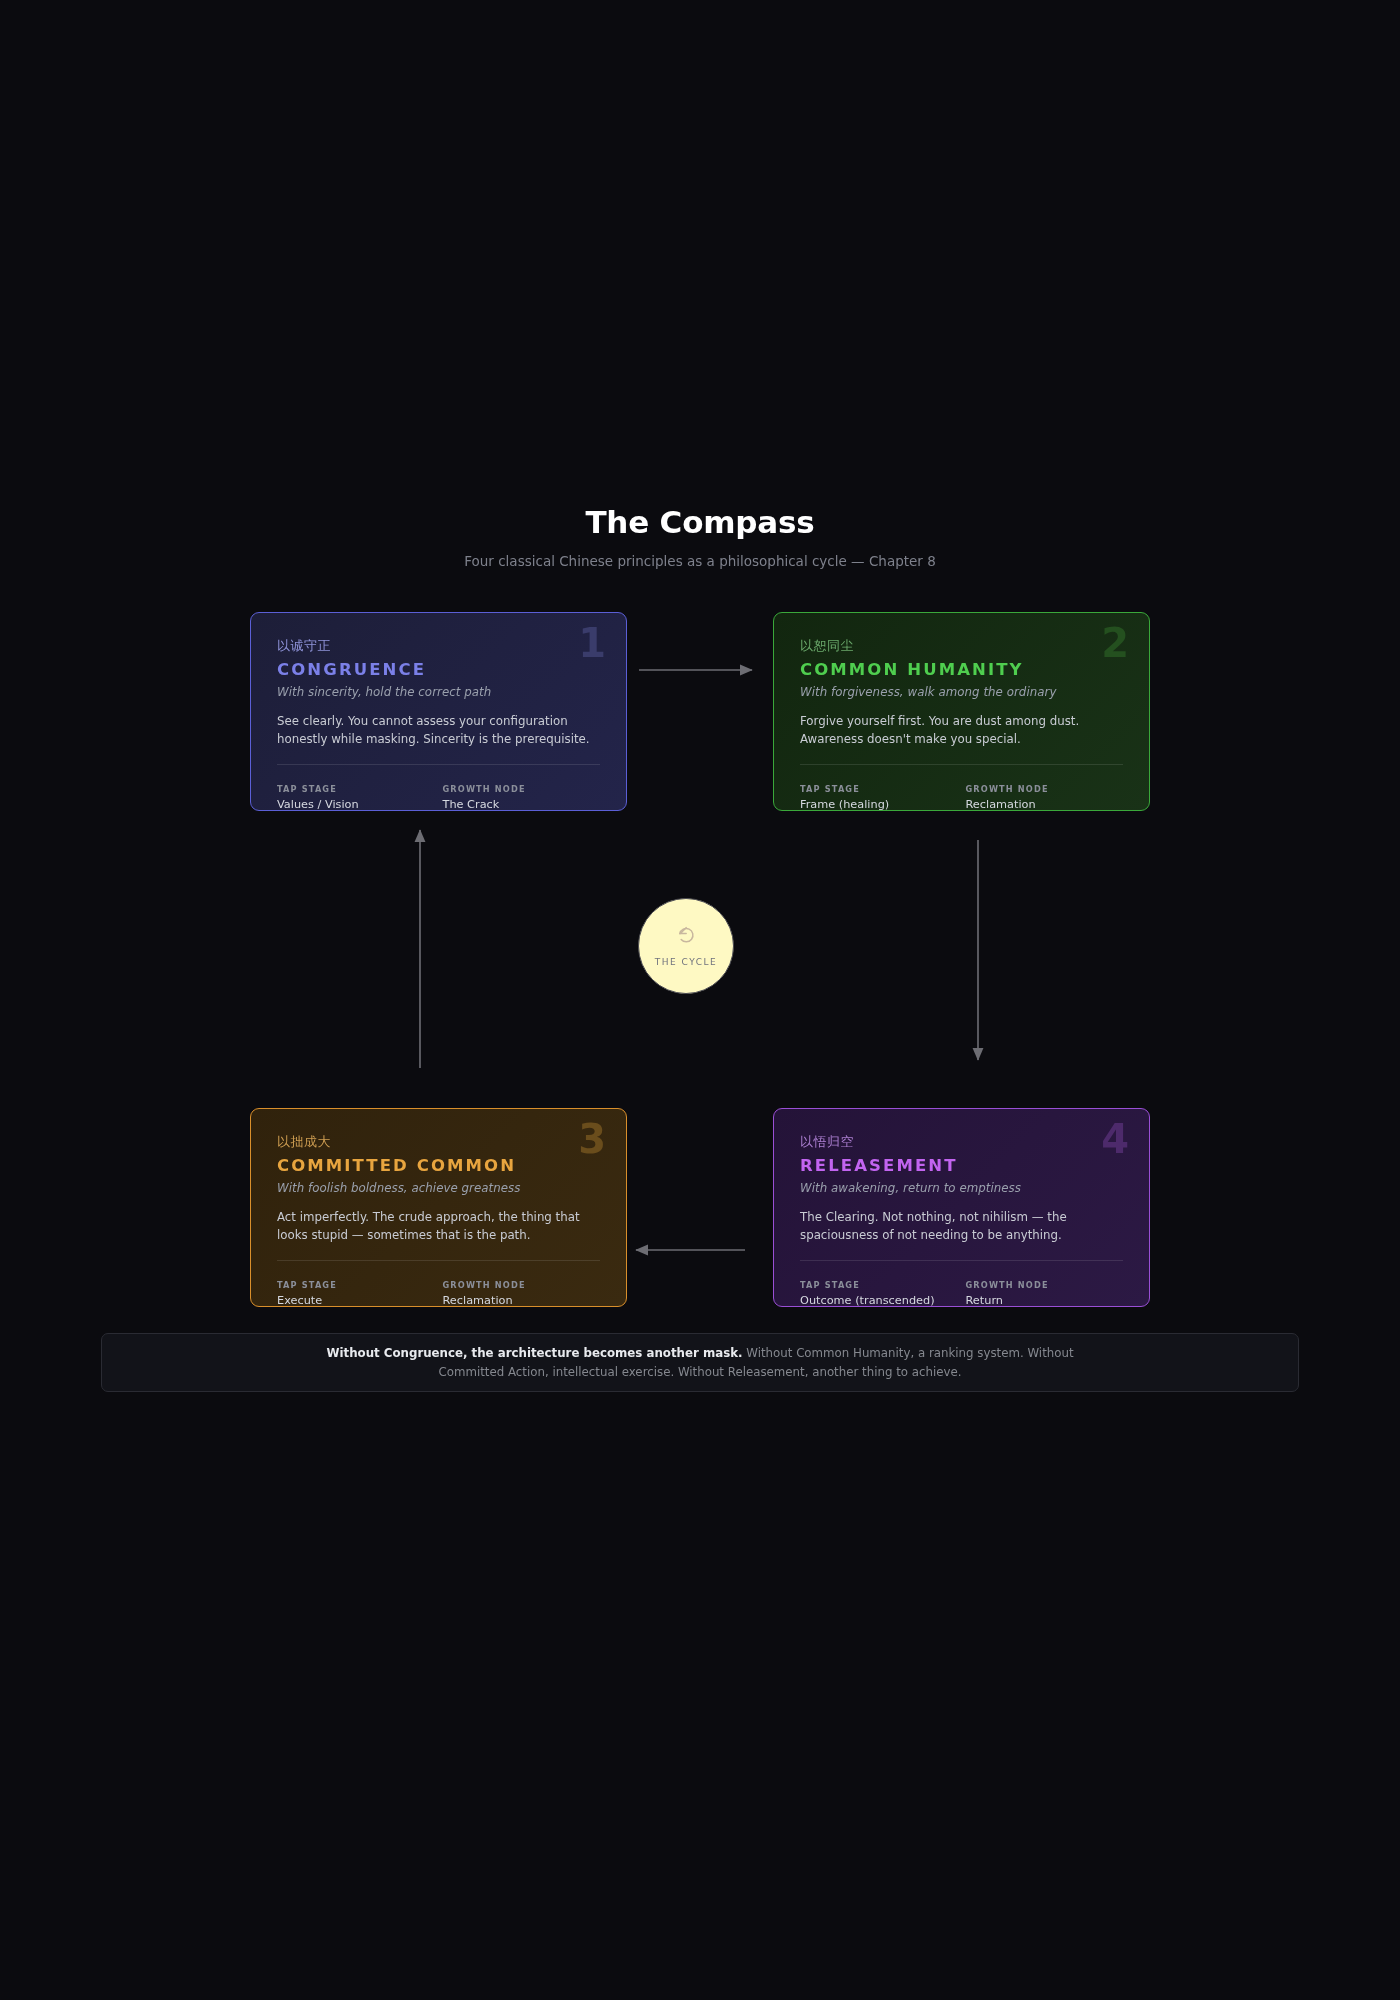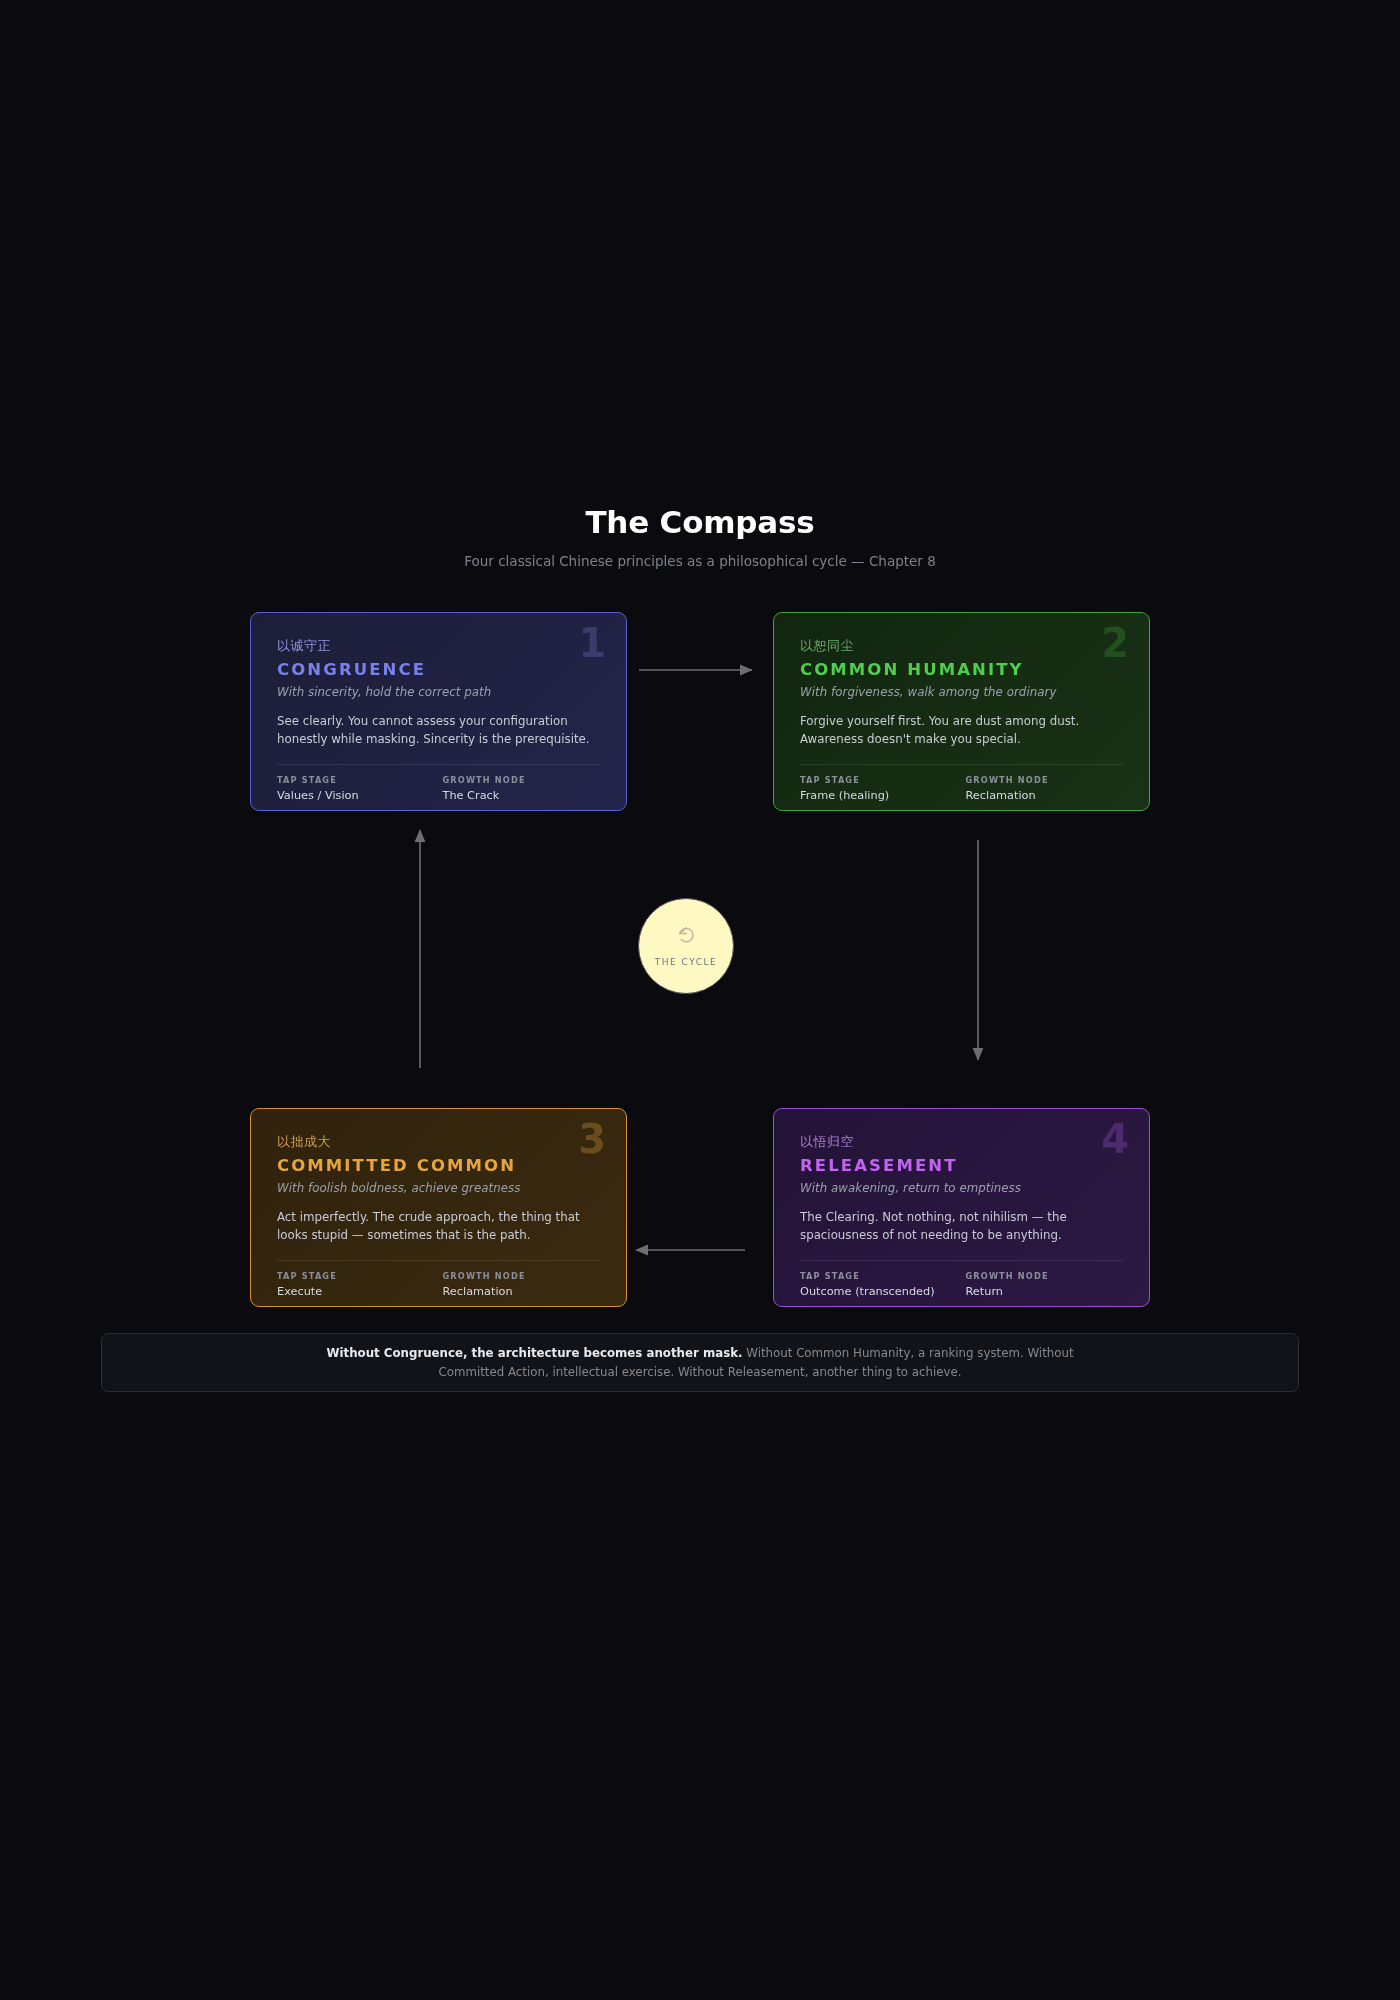--- a/index.html
+++ b/index.html
@@ -95,21 +95,21 @@
 
   .body-text {
     font-size: 11.8px;
     color: #c9ccd4;
     line-height: 1.52;
     margin-bottom: 15px;
   }
 
   .meta {
     border-top: 1px solid rgba(255,255,255,0.11);
-    padding-top: 10px;
+    padding-top: 19px;
     display: flex;
     align-items: flex-end;
   }
   .meta-col { width: 50%; }
   .meta-col.second { padding-left: 4px; }
 
   .meta-label {
     font-size: 8.2px;
     font-weight: 700;
     letter-spacing: 1.15px;

